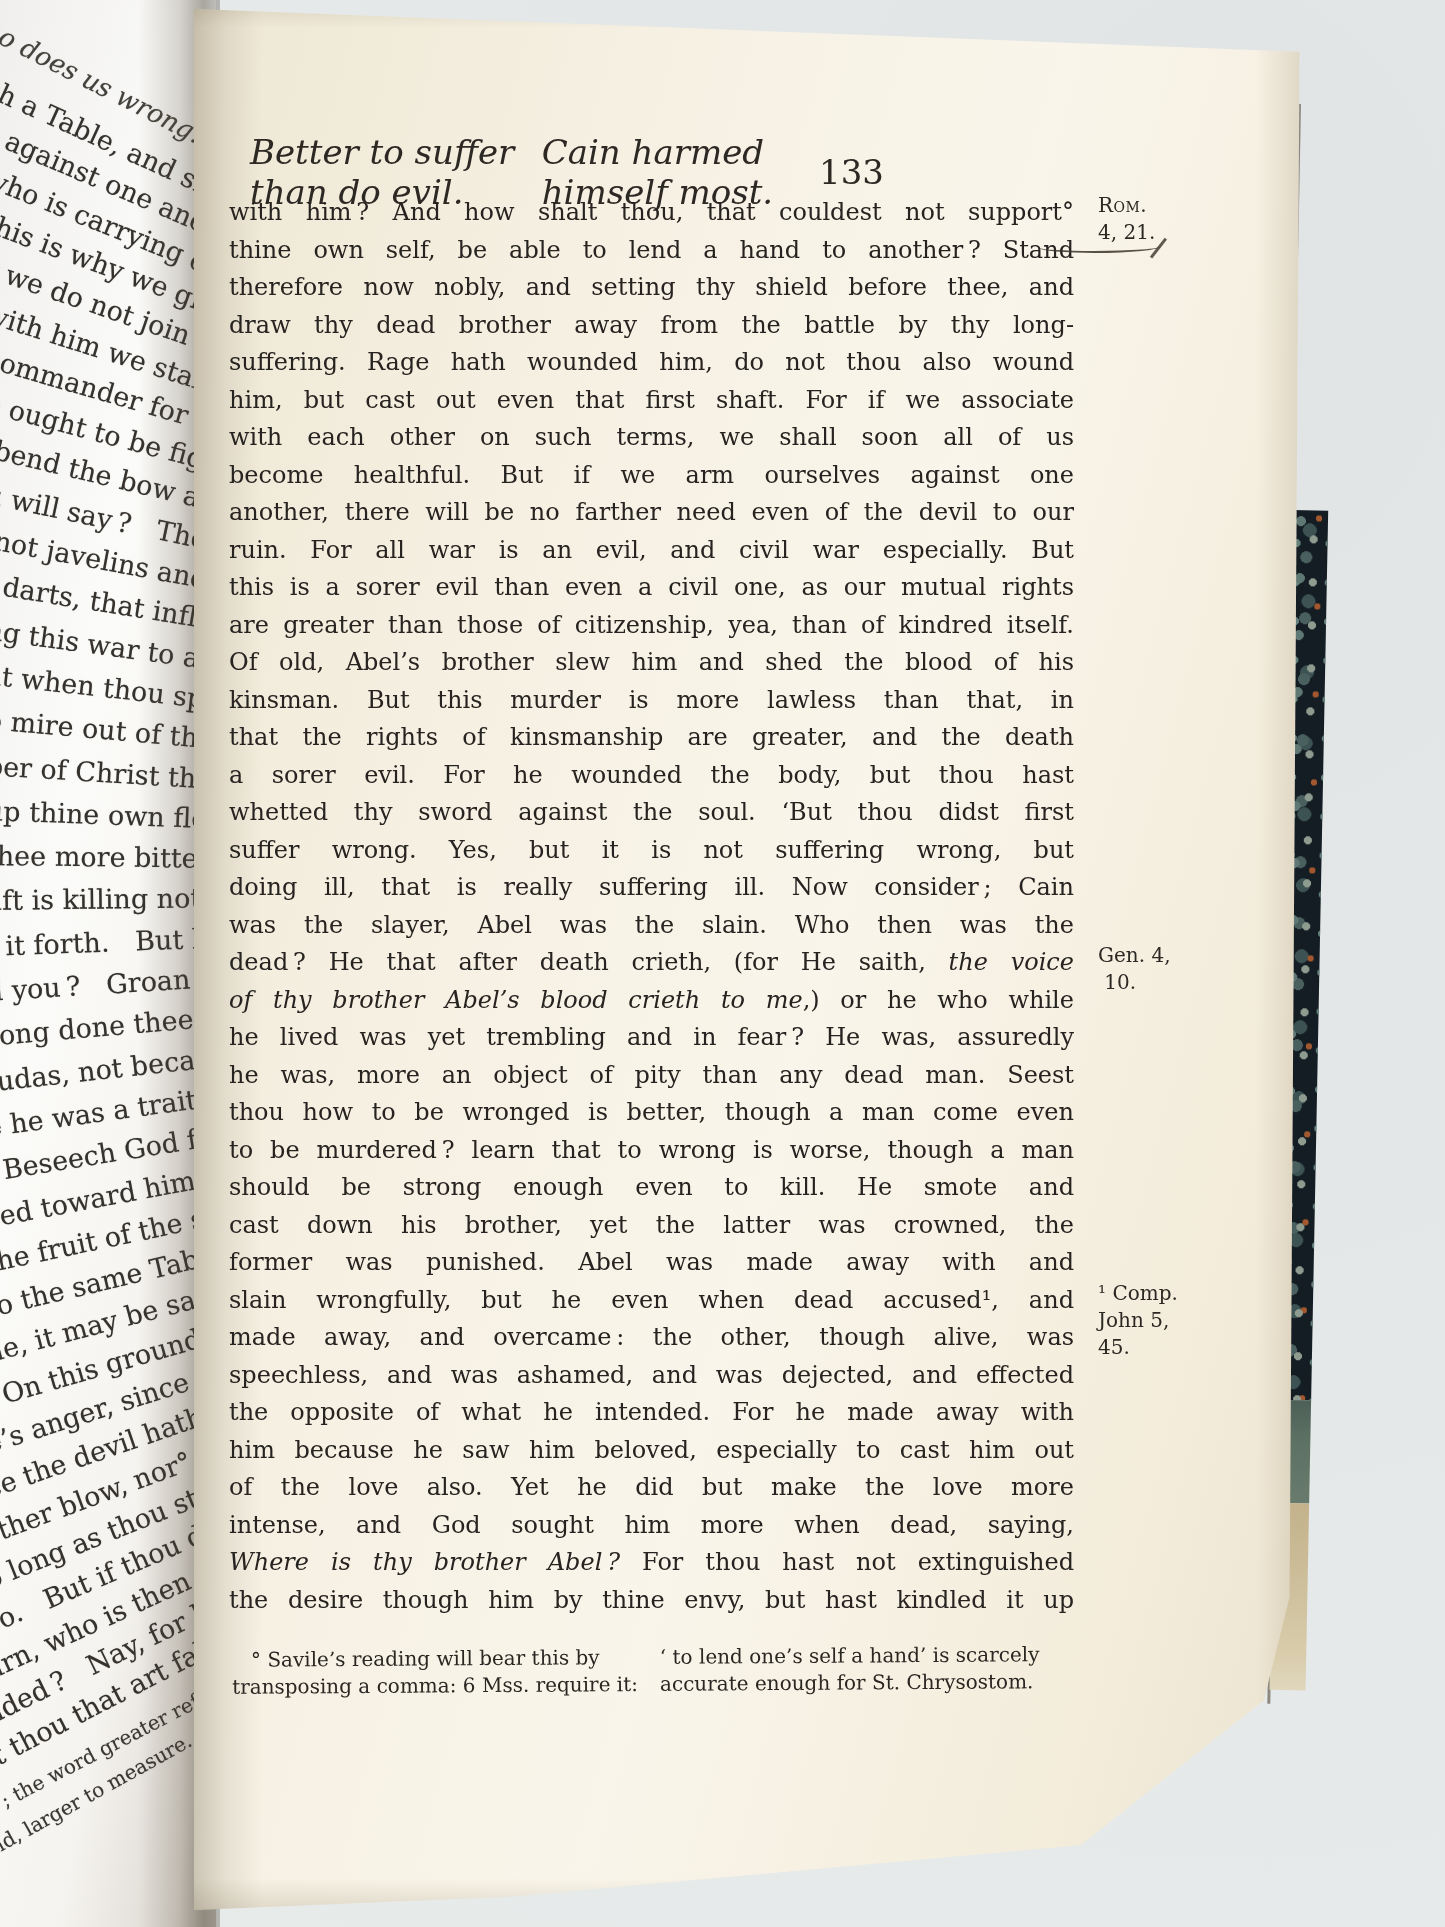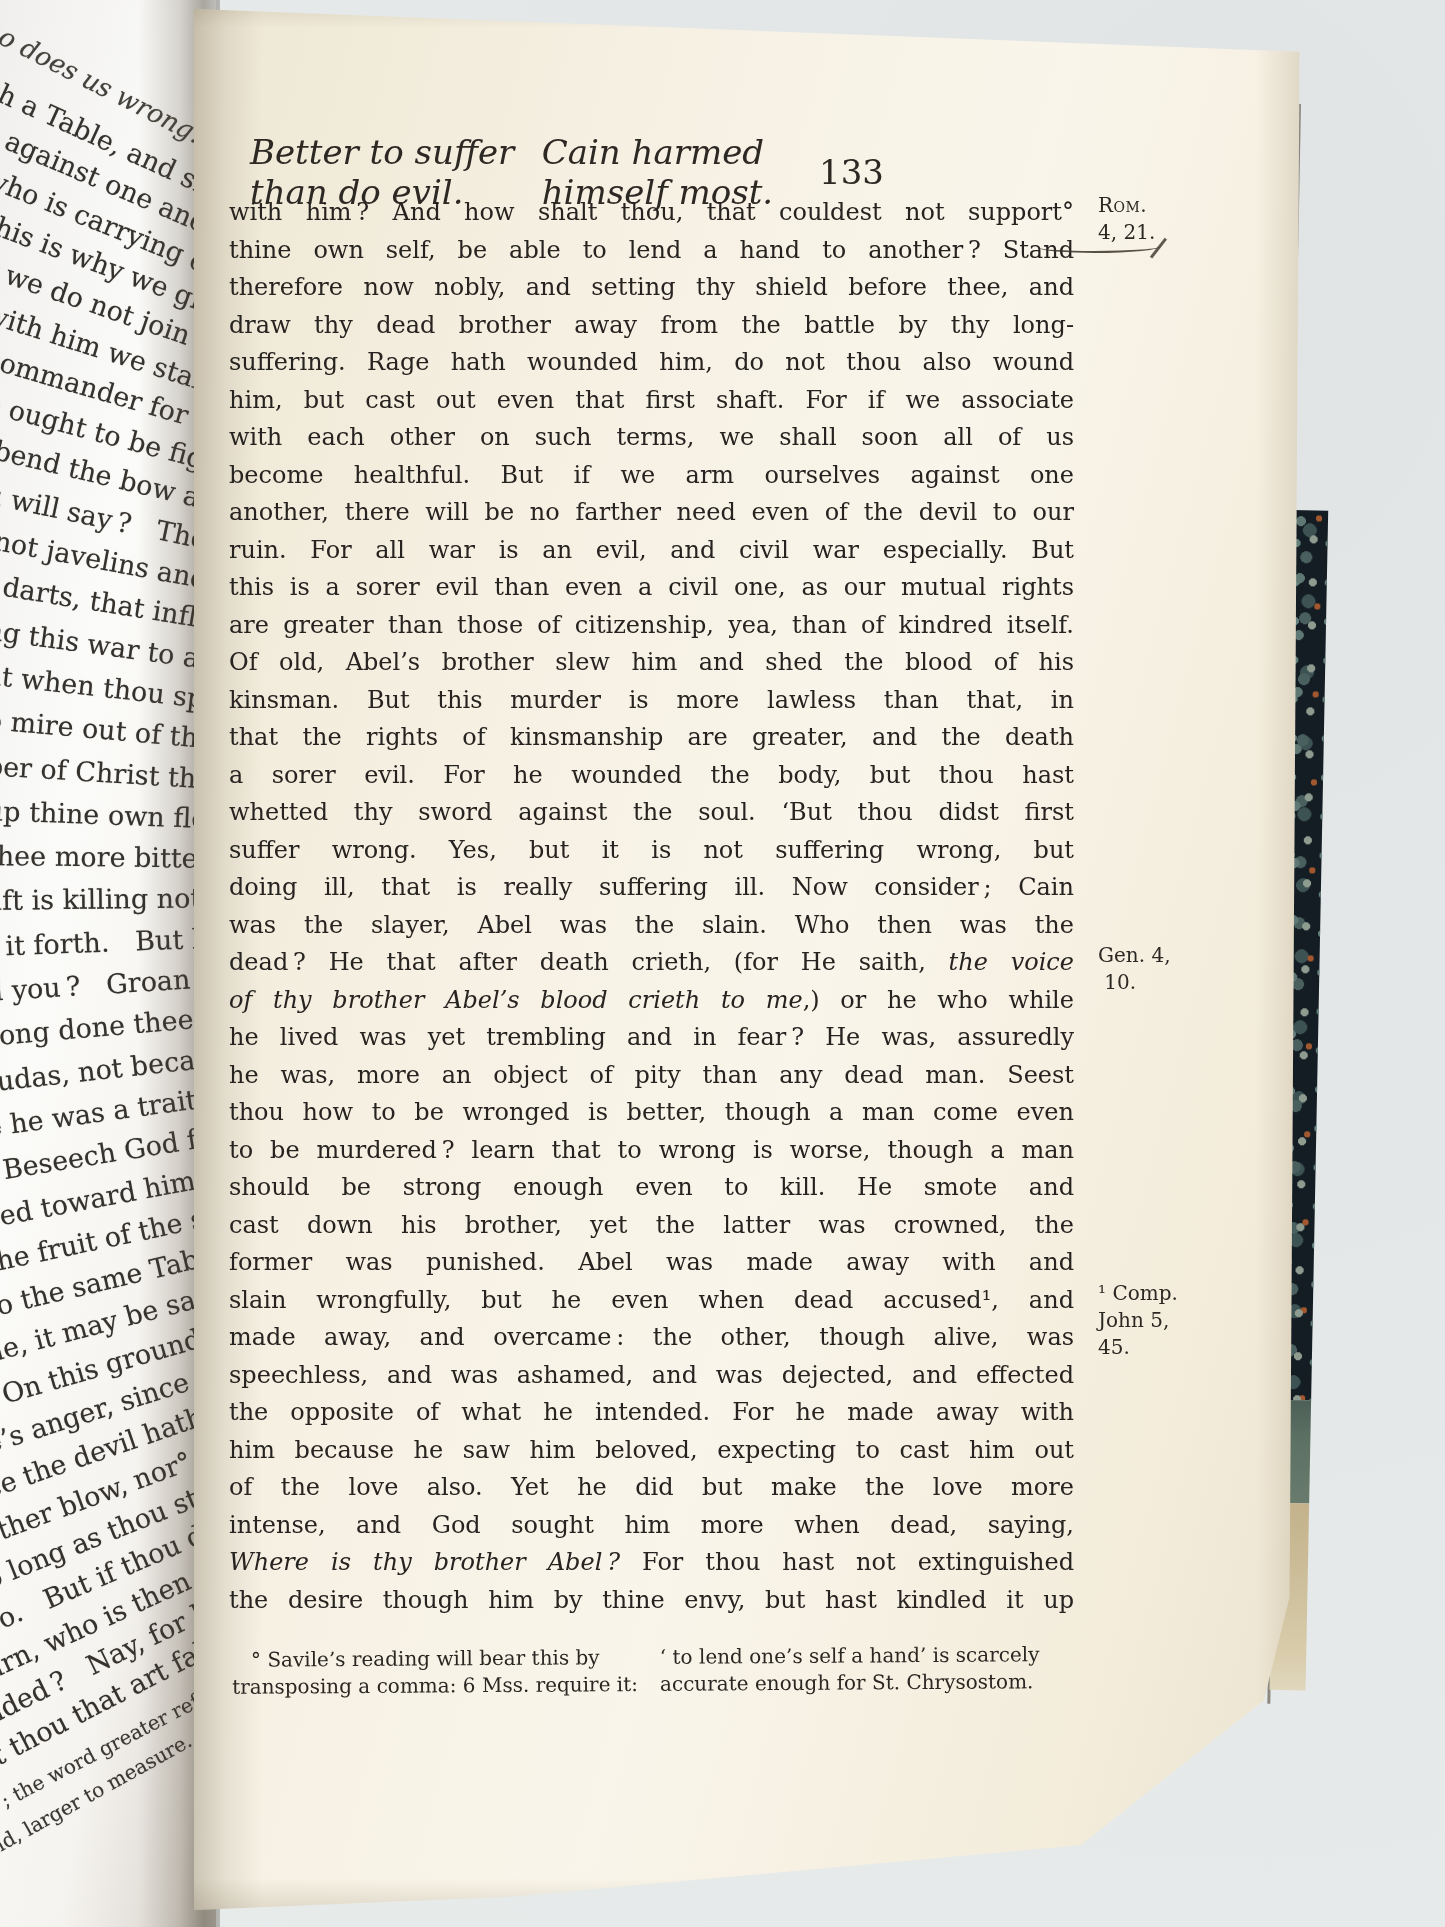--- a/index.html
+++ b/index.html
@@ -196,21 +196,21 @@
         <div class="bline"><span>he was, more an object of pity than any dead man.   Seest</span></div>
         <div class="bline"><span>thou how to be wronged is better, though a man come even</span></div>
         <div class="bline"><span>to be murdered ? learn that to wrong is worse, though a man</span></div>
         <div class="bline"><span>should be strong enough even to kill.   He smote and</span></div>
         <div class="bline"><span>cast down his brother, yet the latter was crowned, the</span></div>
         <div class="bline"><span>former was punished.   Abel was made away with and</span></div>
         <div class="bline"><span>slain wrongfully, but he even when dead accused¹, and</span></div>
         <div class="bline"><span>made away, and overcame :  the other, though alive, was</span></div>
         <div class="bline"><span>speechless, and was ashamed, and was dejected, and effected</span></div>
         <div class="bline"><span>the opposite of what he intended.   For he made away with</span></div>
-        <div class="bline"><span>him because he saw him beloved, expecting to cast him out</span></div>
+        <div class="bline"><span>him because he saw him beloved, especially to cast him out</span></div>
         <div class="bline"><span>of the love also.   Yet he did but make the love more</span></div>
         <div class="bline"><span>intense, and God sought him more when dead, saying,</span></div>
         <div class="bline"><span class="it">Where is thy brother Abel ?</span><span>   For thou hast not extinguished</span></div>
         <div class="bline"><span>the desire though him by thine envy, but hast kindled it up</span></div>
       </div>
 
     <div id="margin-notes">
         <div class="note" style="top: -4px;">
           <div class="note-line sc">Rom.</div>
           <div class="note-line pencil">4, 21.</div>

